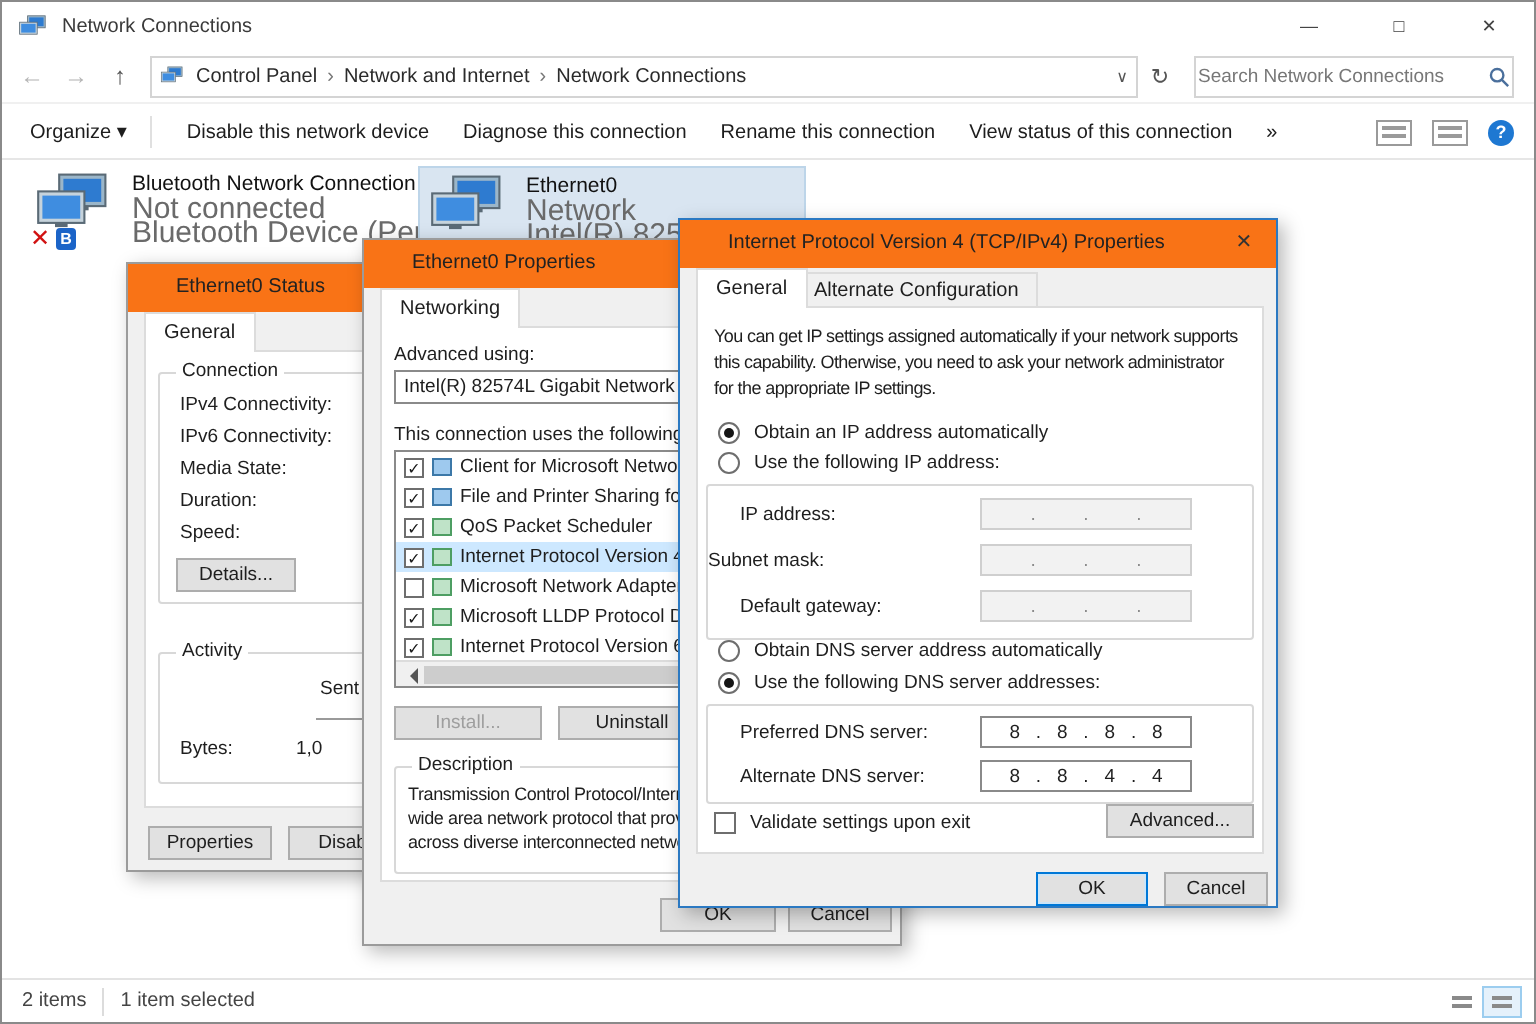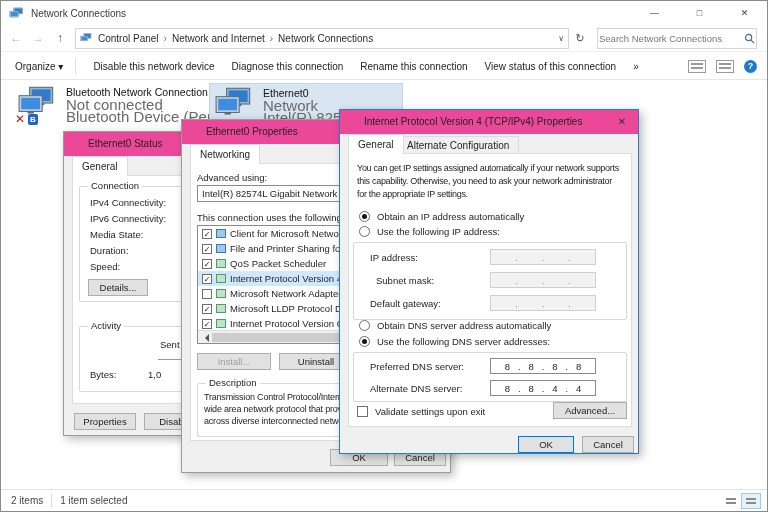--- a/index.html
+++ b/index.html
@@ -36,21 +36,21 @@
 .l2{font-size:15px;color:#6a6a6a;line-height:12px;white-space:nowrap}
 .statusbar{position:absolute;left:0;bottom:0;right:0;height:22px;background:#fff;border-top:1px solid #e3e3e3;display:flex;align-items:center;font-size:10px;color:#444}
 .stsep{width:1px;height:14px;background:#dcdcdc;margin:0 8px}
 .stright{margin-left:auto;display:flex;margin-right:6px}
 .stv{width:20px;height:16px;border:1px solid transparent;position:relative}
 .stv.on{border-color:#9ccdef;background:#e5f1fb}
 .stv::after{content:"";position:absolute;left:4px;top:4px;right:4px;height:2px;background:#8a8a8a;box-shadow:0 4px 0 #8a8a8a}
 
 .dlg{position:absolute;background:#f0f0f0;border:1px solid #9b9b9b;box-shadow:3px 3px 9px rgba(0,0,0,.28)}
 .dlg.active{border-color:#2b79c2}
-.dtitle{position:absolute;left:0;top:0;right:0;height:24px;background:#ec4899;line-height:24px;padding-left:24px;font-size:10px;color:#222;white-space:nowrap}
+.dtitle{position:absolute;left:0;top:0;right:0;height:24px;background:#f97316;line-height:24px;padding-left:24px;font-size:10px;color:#222;white-space:nowrap}
 .dclose{position:absolute;top:0;right:0;width:32px;height:24px;text-align:center;line-height:24px;font-size:10px;color:#333}
 .tab{position:absolute;font-size:10px;padding:0 9px;height:20px;line-height:20px;background:#fff;border:1px solid #dcdcdc;border-bottom:none;z-index:2;white-space:nowrap}
 .tab.inactive{background:#f0f0f0;height:18px;line-height:18px;z-index:1;border-bottom:1px solid #dcdcdc}
 .tabpage{position:absolute;background:#fff;border:1px solid #dcdcdc}
 .gbox{position:absolute;border:1px solid #d8d8d8;border-radius:2px}
 .glabel{position:absolute;top:-7px;left:8px;background:#fff;padding:0 3px;font-size:9.5px;color:#1e1e1e}
 .btn{position:absolute;background:#e1e1e1;border:1px solid #adadad;font-size:9.5px;text-align:center;line-height:15px;color:#1e1e1e}
 .btn.primary{border-color:#0078d7;box-shadow:inset 0 0 0 1px #cde5f7}
 .btn.disabled{color:#9e9e9e}
 .lbl{position:absolute;font-size:9.5px;color:#1e1e1e;white-space:nowrap}
@@ -284,21 +284,21 @@
       <div class="intro" style="left:8px;top:34px">for the appropriate IP settings.</div>
 
       <span class="radio on" style="left:10px;top:57px"></span>
       <span class="lbl" style="left:28px;top:57px">Obtain an IP address automatically</span>
       <span class="radio" style="left:10px;top:72px"></span>
       <span class="lbl" style="left:28px;top:72px">Use the following IP address:</span>
 
       <div class="gbox" style="left:4px;top:88px;width:274px;height:78px">
         <span class="lbl" style="left:16px;top:9px">IP address:</span>
         <div class="field dis" style="left:136px;top:6px;width:106px;height:16px">.         .         .</div>
-        <span class="lbl" style="left:22px;top:32px">Subnet mask:</span>
+        <span class="lbl" style="left:0;top:32px">Subnet mask:</span>
         <div class="field dis" style="left:136px;top:29px;width:106px;height:16px">.         .         .</div>
         <span class="lbl" style="left:16px;top:55px">Default gateway:</span>
         <div class="field dis" style="left:136px;top:52px;width:106px;height:16px">.         .         .</div>
       </div>
 
       <span class="radio" style="left:10px;top:166px"></span>
       <span class="lbl" style="left:28px;top:166px">Obtain DNS server address automatically</span>
       <span class="radio on" style="left:10px;top:182px"></span>
       <span class="lbl" style="left:28px;top:182px">Use the following DNS server addresses:</span>
 

